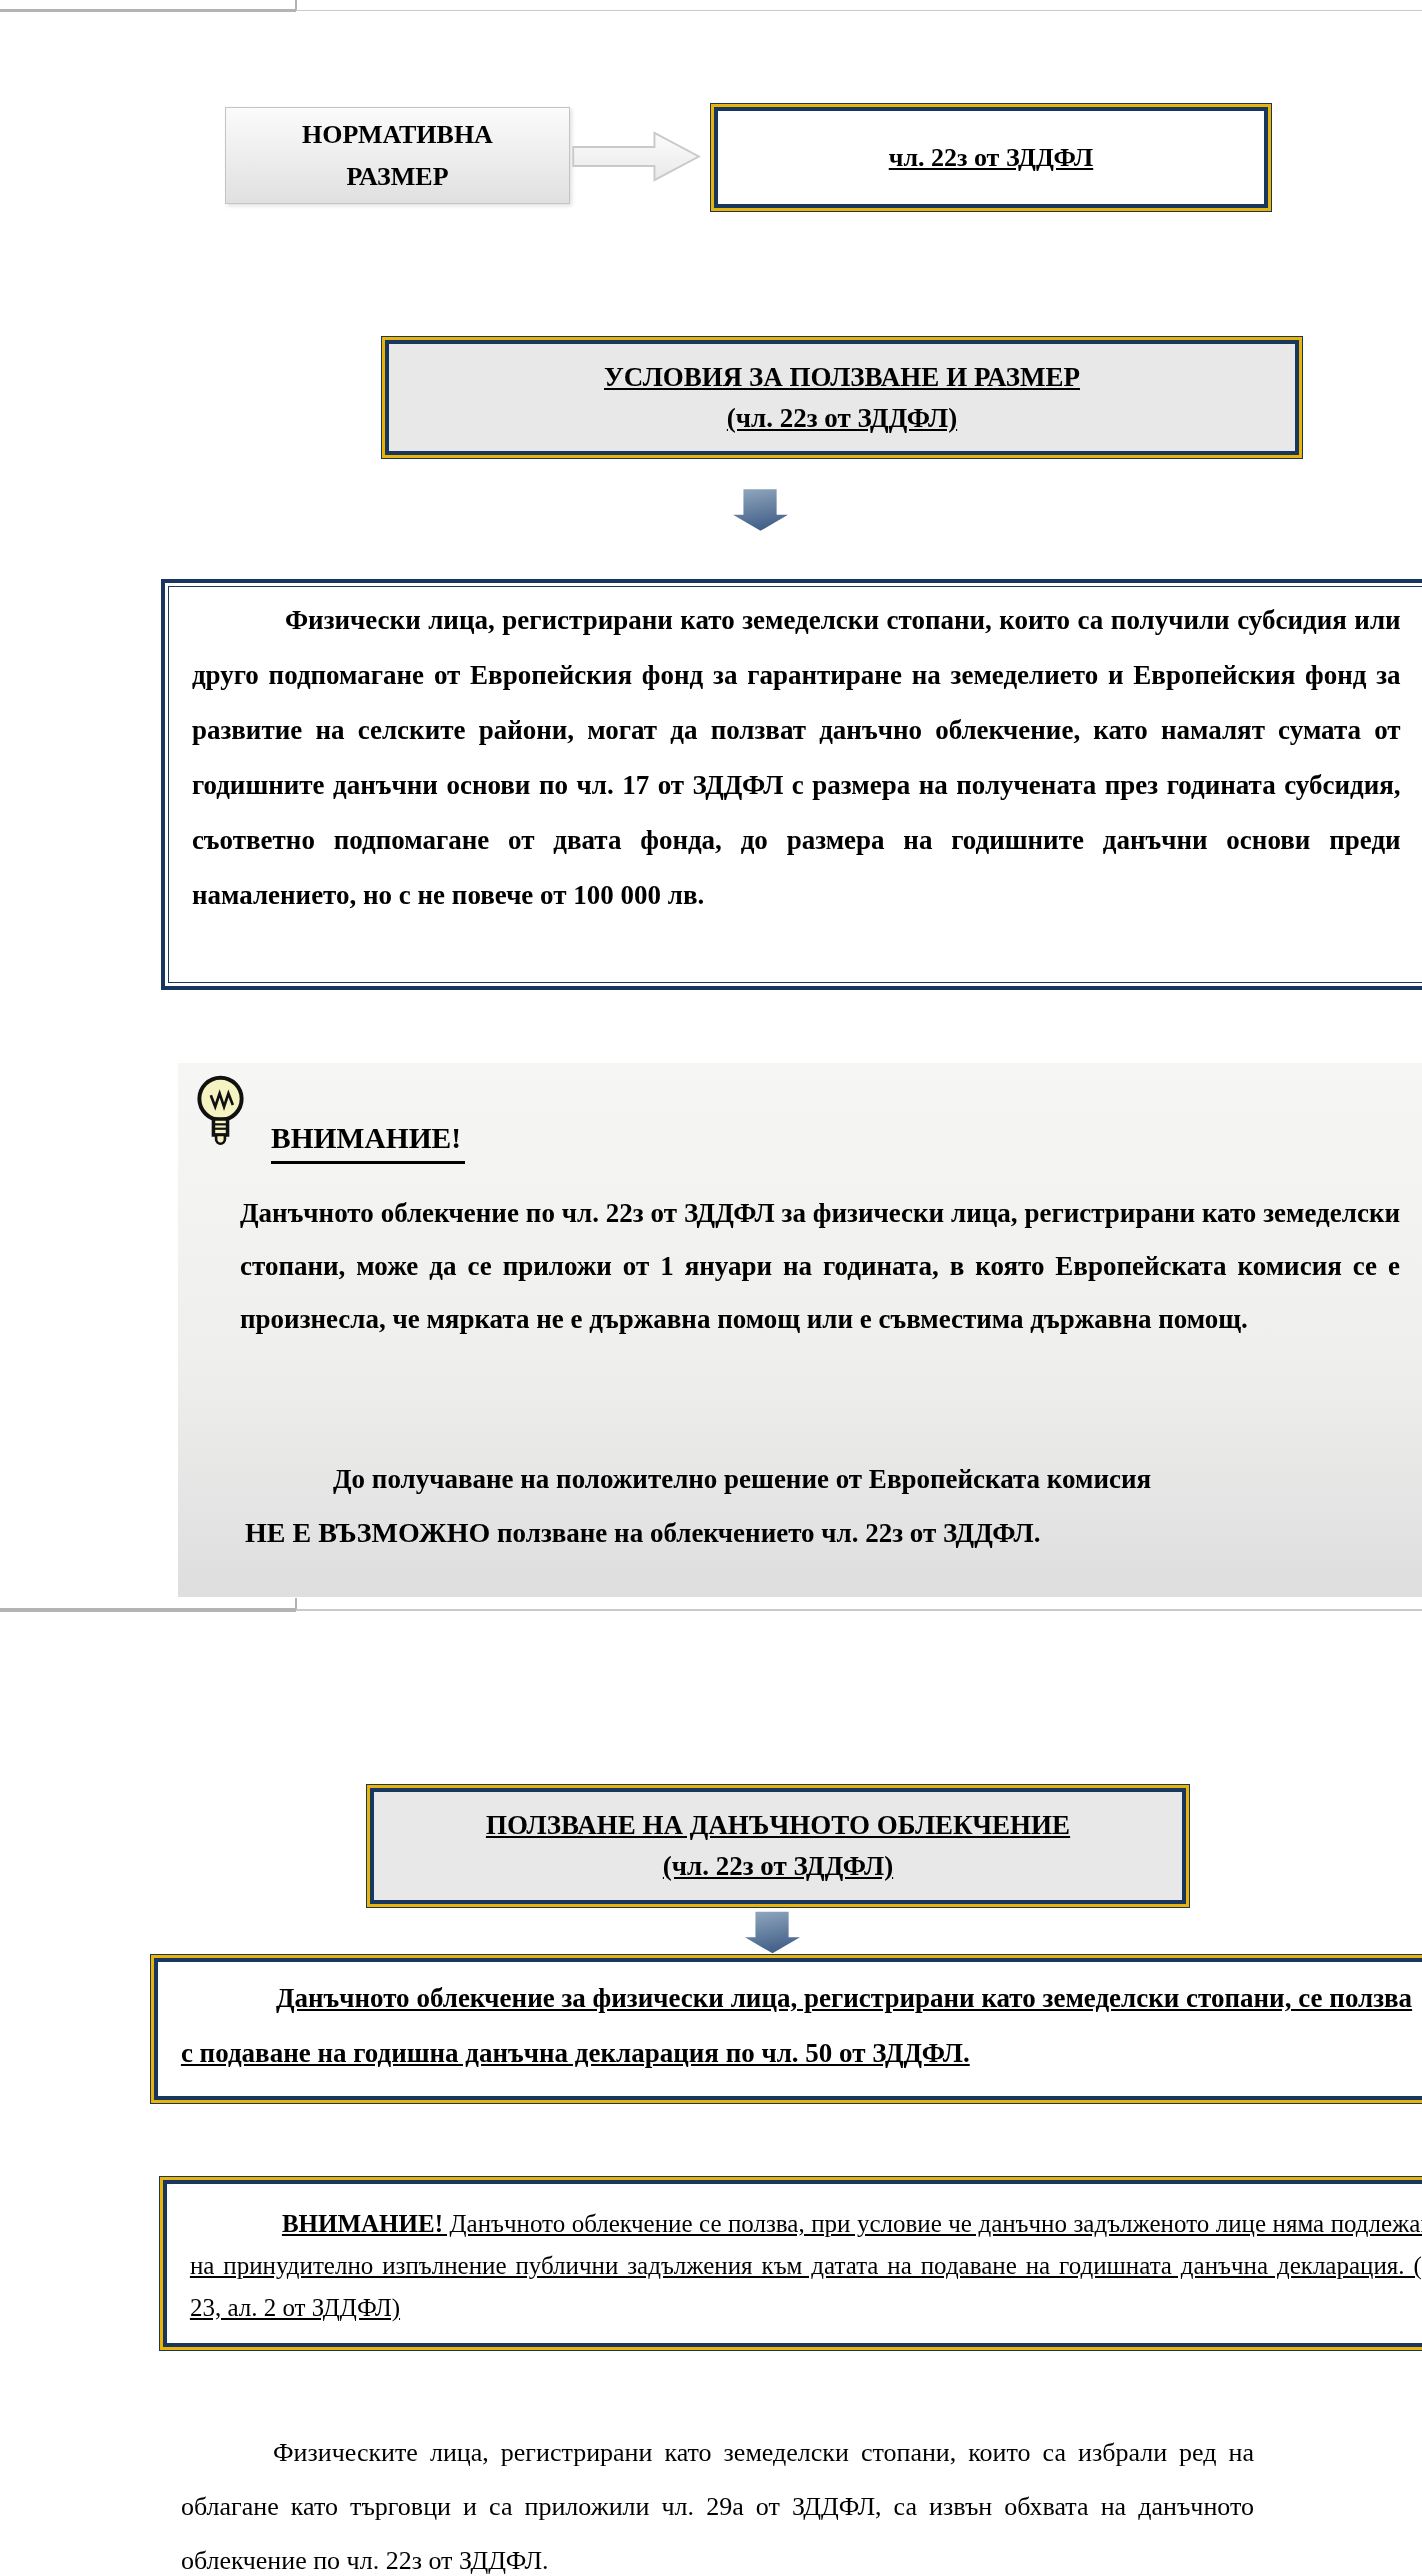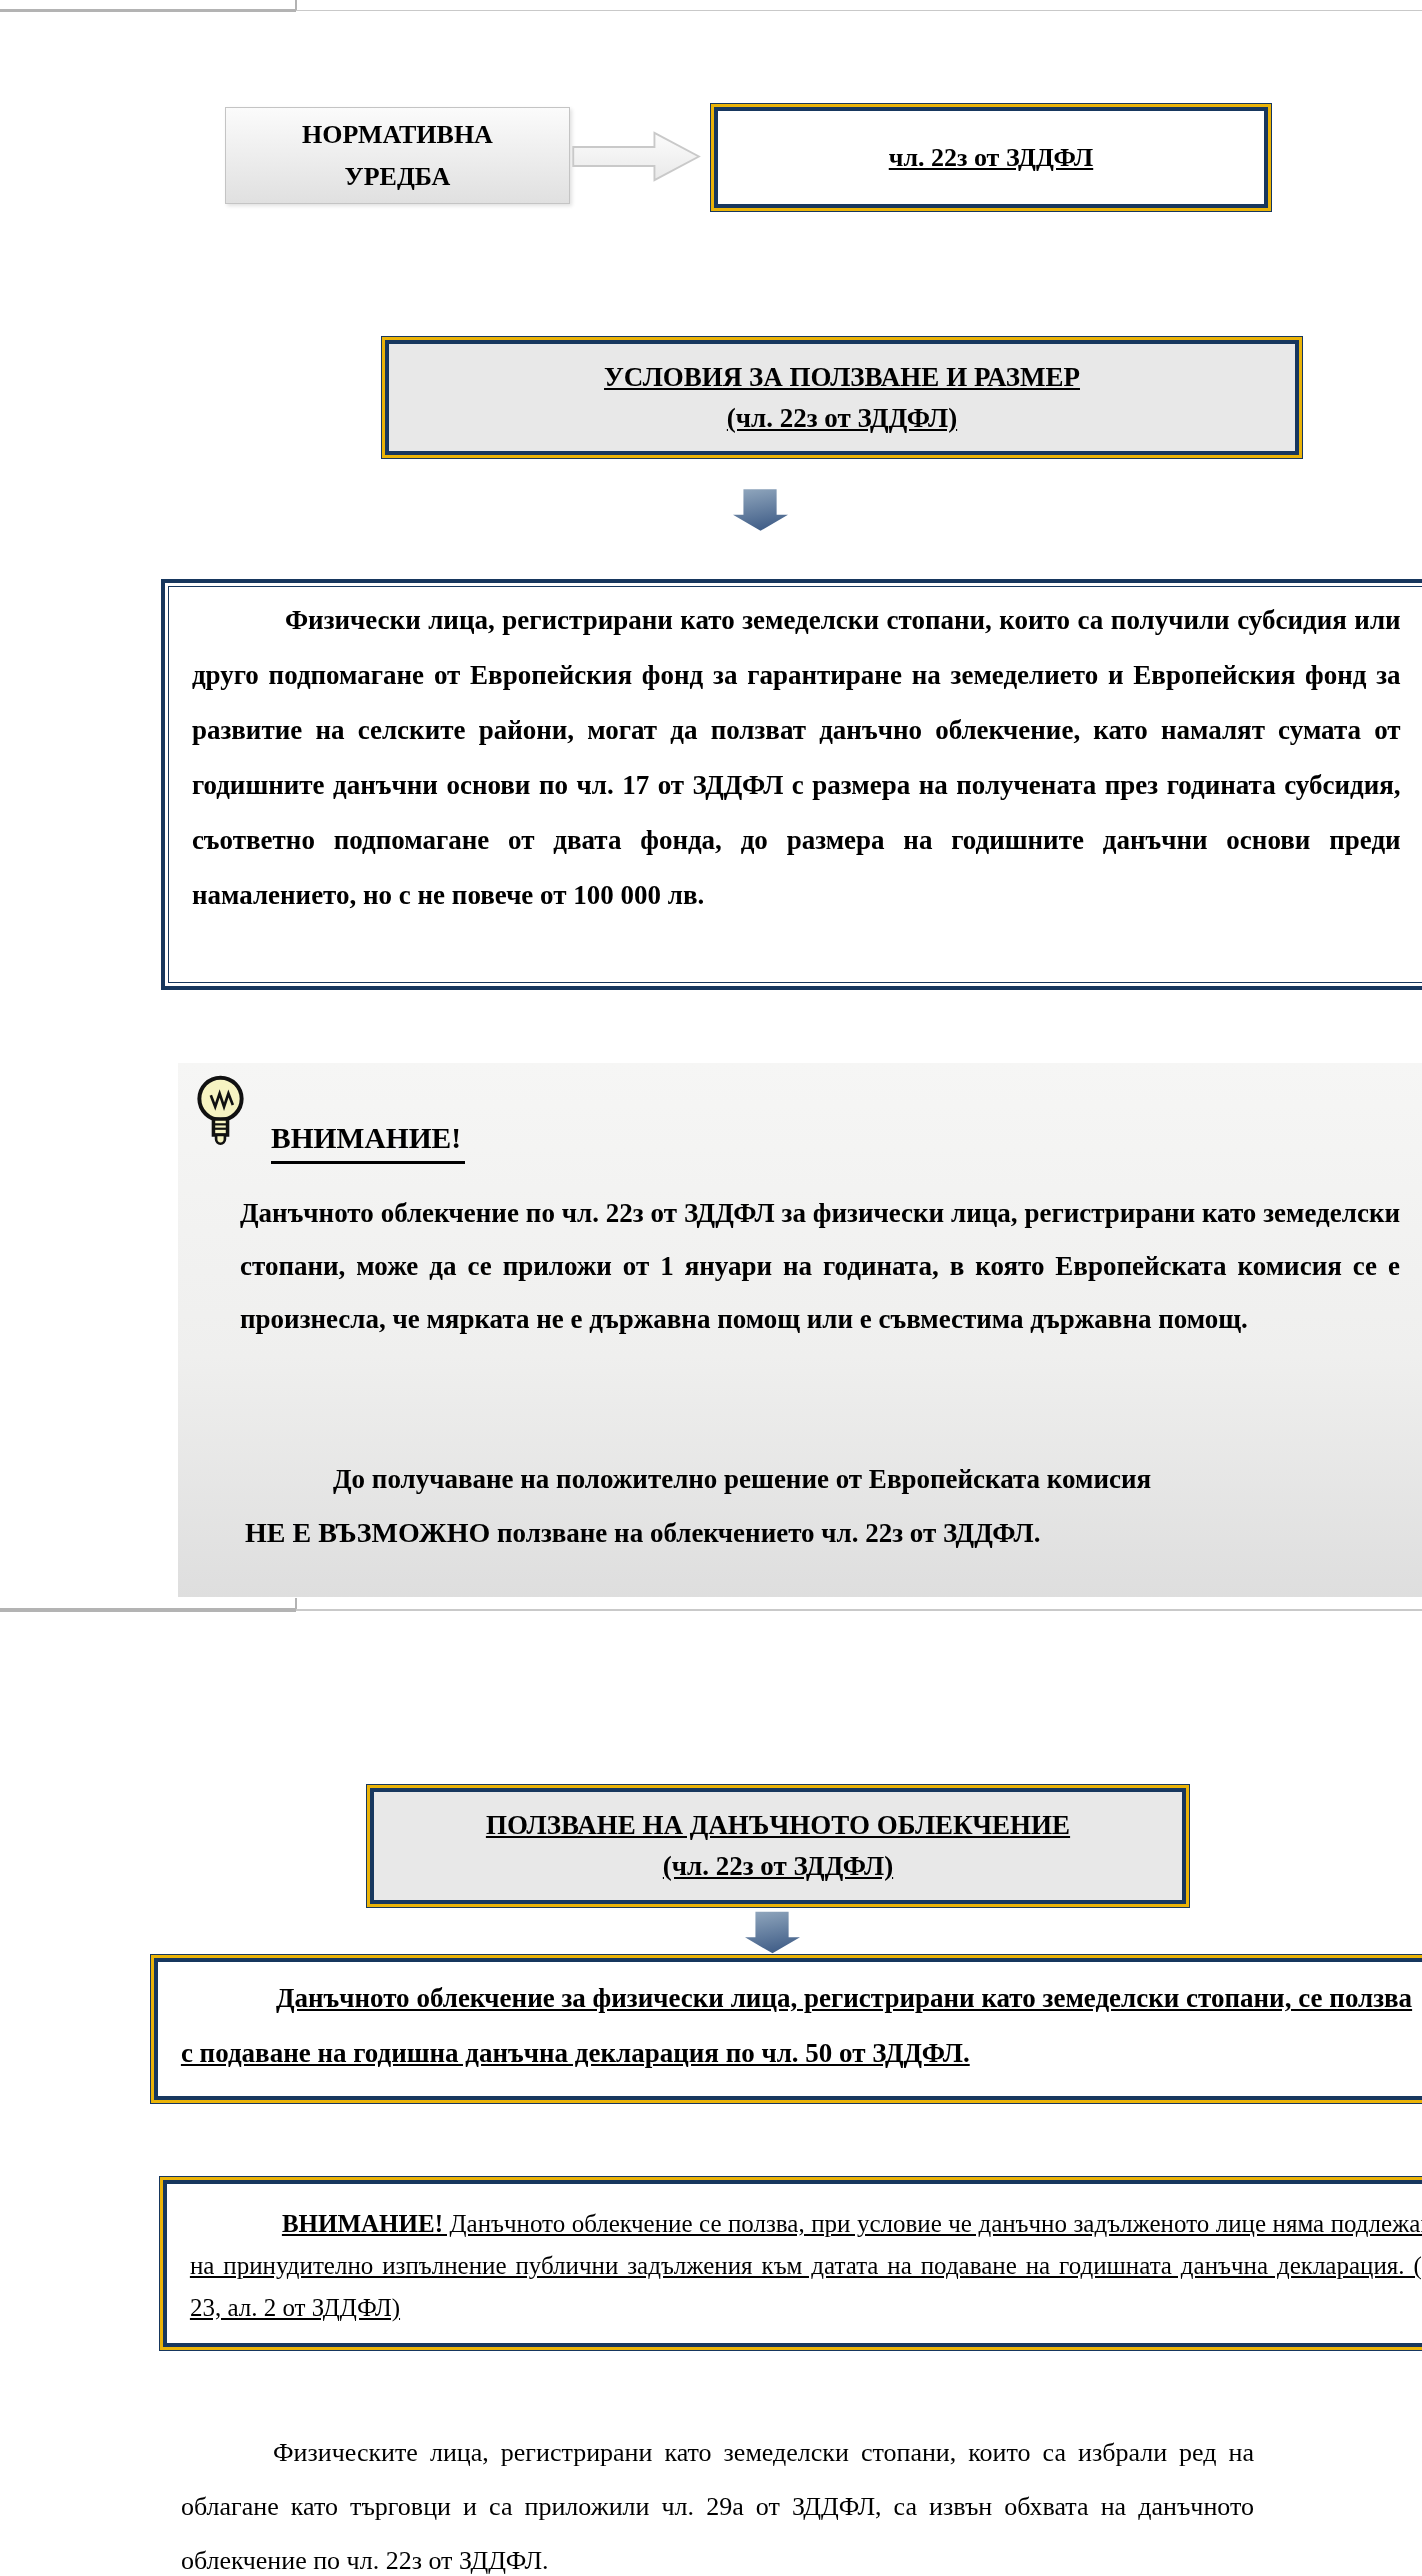--- a/index.html
+++ b/index.html
@@ -59,21 +59,21 @@
 <div class="canvas">
 
   <div>
     <div class="pb-line" style="top:9.5px;"></div>
     <div class="pb-left" style="top:8.6px;width:296px;"></div>
     <div class="pb-tick" style="left:295px;top:0;height:9.5px;"></div>
   </div>
 
   <div class="abs norm-box" style="left:225px;top:107px;width:345px;height:97px;">
     <div>НОРМАТИВНА</div>
-    <div>УРЕДБА</div>
+    <div>РАЗМЕР</div>
   </div>
 
   <svg class="abs" style="left:572px;top:131px;" width="129" height="51" viewBox="0 0 136 54">
     <defs>
       <linearGradient id="gArrowR" x1="0" y1="0" x2="0" y2="1">
         <stop offset="0" stop-color="#fcfcfc"></stop>
           <stop offset="1" stop-color="#e9e9e9"></stop>
       </linearGradient>
     </defs>
     <path d="M1 17 H87 V2 L134 27 L87 52 V37 H1 Z" fill="url(#gArrowR)" stroke="#c9c9c9" stroke-width="2"></path>

